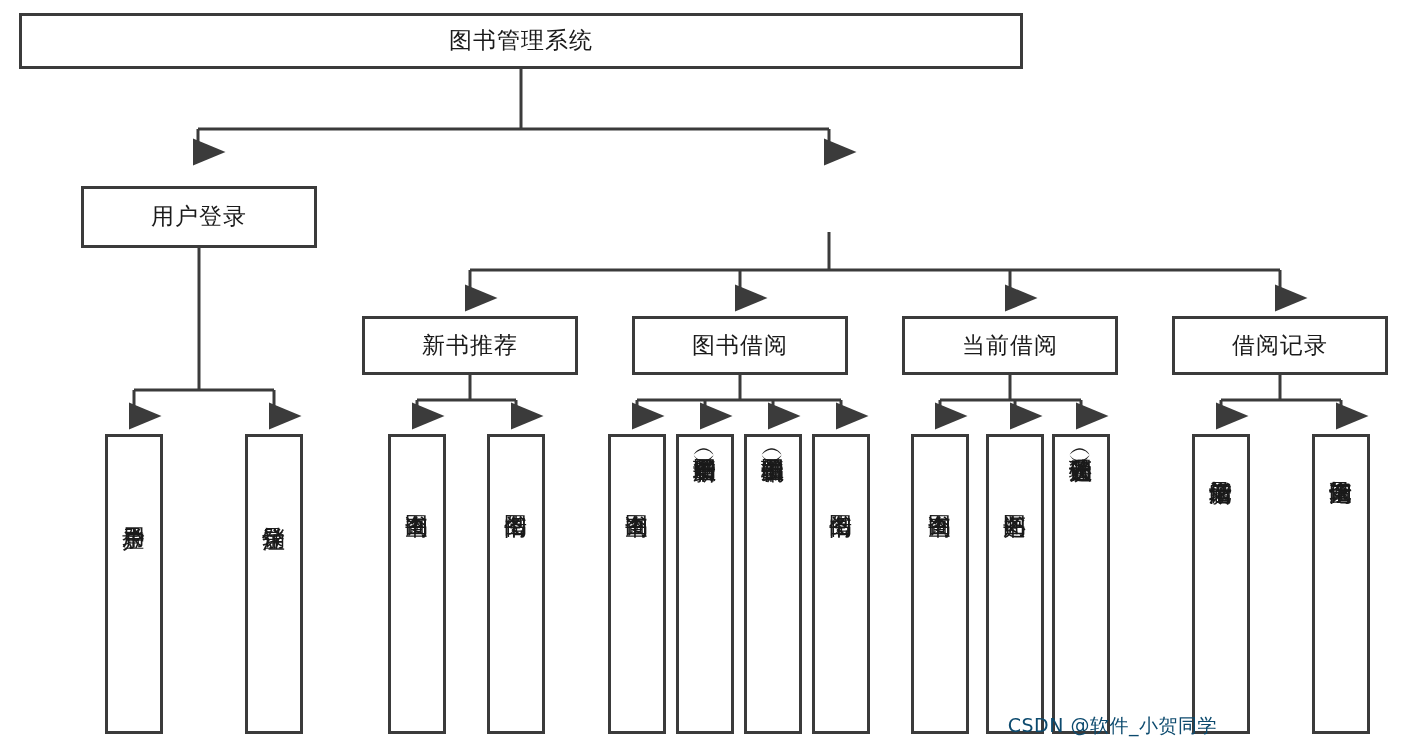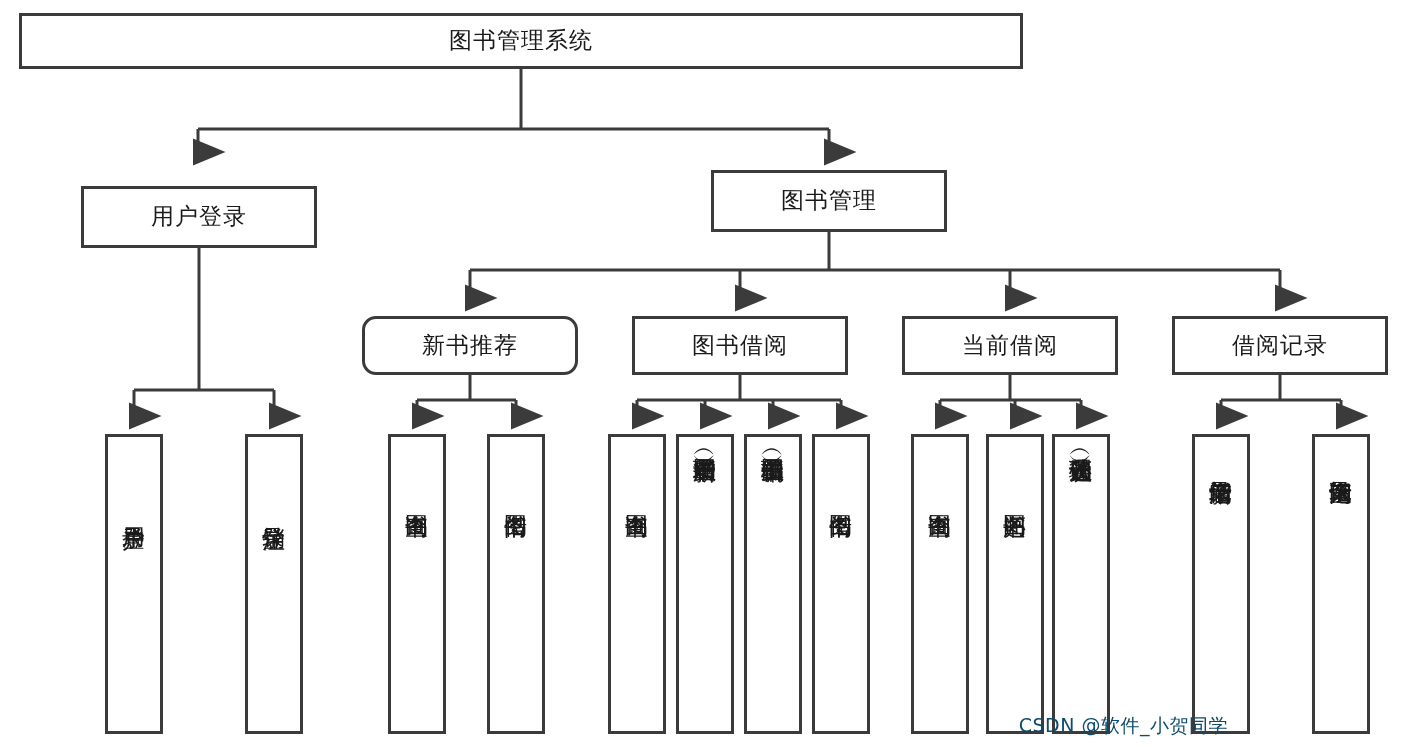--- a/index.html
+++ b/index.html
@@ -13,21 +13,20 @@
     font-family: "Liberation Sans", "DejaVu Sans", sans-serif;
     overflow: hidden;
     position: relative;
   }
   #diagram-root {
     position: absolute;
     left: 0;
     top: 0;
     width: 1227px;
     height: 747px;
-    padding-left: 11px;
   }
   .node-box {
     position: absolute;
     box-sizing: border-box;
     border: 3px solid #3b3b3b;
     background: #ffffff;
     display: flex;
     align-items: center;
     justify-content: center;
   }
@@ -147,25 +146,22 @@
     </g>
   </svg>
 
   <div class="node-box" style="left:19px; top:13px; width:1004px; height:56px;">
     <span class="node-label-h">图书管理系统</span>
   </div>
 
   <div class="node-box" style="left:81px; top:170px; width:236px; height:62px;margin-top:16px;">
     <span class="node-label-h">用户登录</span>
   </div>
-  <div class="node-box" style="left:711px; top:170px; width:236px; height:62px;">
-    <span class="node-label-h">图书管理</span>
-  </div>
-
-  <div class="node-box" style="left:362px; top:316px; width:216px; height:59px;border-radius:14px;">
+
+  <div class="node-box" style="left:362px; top:316px; width:216px; height:59px;">
     <span class="node-label-h">新书推荐</span>
   </div>
   <div class="node-box" style="left:632px; top:316px; width:216px; height:59px;">
     <span class="node-label-h">图书借阅</span>
   </div>
   <div class="node-box" style="left:902px; top:316px; width:216px; height:59px;text-align:center;">
     <span class="node-label-h">当前借阅</span>
   </div>
   <div class="node-box" style="left:1172px; top:316px; width:216px; height:59px;">
     <span class="node-label-h">借阅记录</span>

